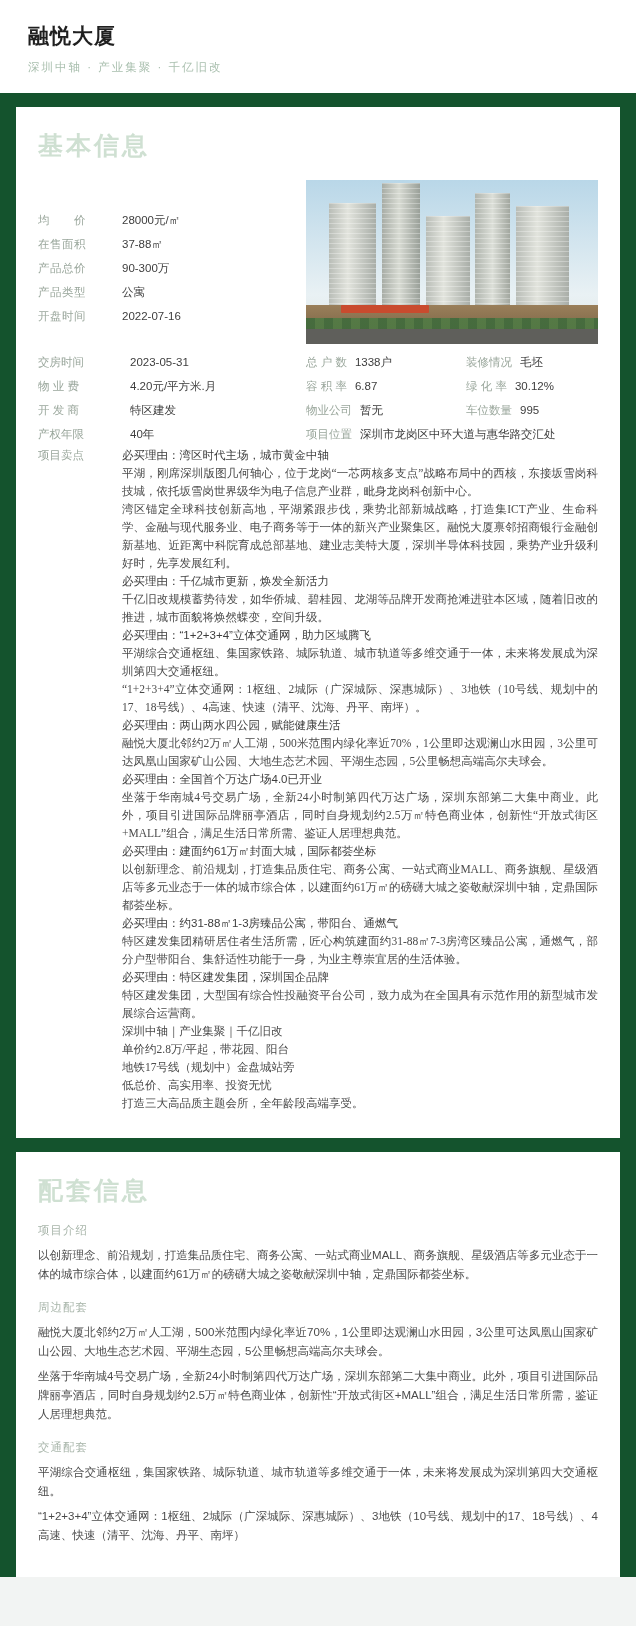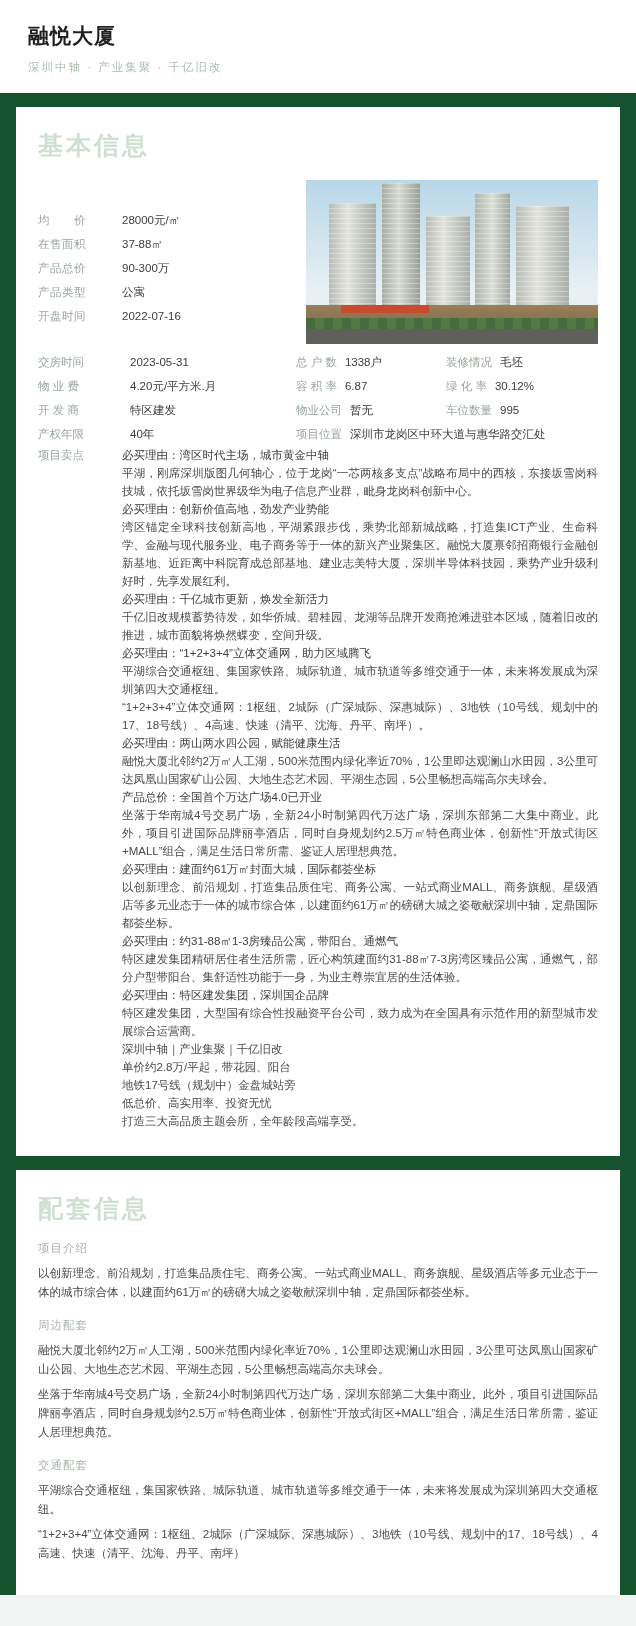--- a/index.html
+++ b/index.html
@@ -96,34 +96,34 @@
   .row .k {
     width: 84px;
     flex: 0 0 84px;
     color: #9aa79c;
     letter-spacing: 0.5px;
   }
   .row .v { color: #3d3d3d; flex: 1 1 auto; }
 
   
   .stats { margin-top: 6px; }
-  .stats-row { display: flex; padding: 3.5px 0; font-size: 11.5px; line-height: 17px; }
+  .stats-row { display: flex; padding: 3.5px 0; font-size: 11.5px; line-height: 17px; gap: 10px; }
   .stats-cell { display: flex; }
   .stats-cell .k { color: #9aa79c; margin-right: 8px; white-space: nowrap; }
   .stats-cell .v { color: #3d3d3d; }
   .c1 { width: 258px; flex: 0 0 258px; }
   .c2 { width: 150px; flex: 0 0 150px; }
   .c3 { flex: 1 1 auto; }
 
   
   .sell { display: flex; font-size: 11.5px; }
   .sell .k { width: 84px; flex: 0 0 84px; color: #9aa79c; padding-top: 2px; }
   .sell .body { flex: 1 1 auto; }
   .sp-title { color: #3d3d3d; line-height: 18px; }
-  .sp-text { color: #4a4a4a; line-height: 18px; text-align: justify; }
+  .sp-text { color: #4a4a4a; line-height: 18px; text-align: justify; font-family: Liberation Serif, serif; }
 
   
   .sub-label {
     font-size: 11.5px;
     color: #a9b6ab;
     letter-spacing: 1px;
     margin: 16px 0 8px 0;
   }
   .sub-label:first-of-type { margin-top: 4px; }
   .para {
@@ -253,30 +253,29 @@
           <div class="v">深圳市龙岗区中环大道与惠华路交汇处</div>
         </div>
       </div>
     </div>
 
     <div class="sell">
       <div class="k">项目卖点</div>
       <div class="body">
         <div class="sp-title">必买理由：湾区时代主场，城市黄金中轴</div>
         <div class="sp-text">平湖，刚席深圳版图几何轴心，位于龙岗“一芯两核多支点”战略布局中的西核，东接坂雪岗科技城，依托坂雪岗世界级华为电子信息产业群，毗身龙岗科创新中心。</div>
-        <div class="sp-title">必买理由：创新价值高地，劲发产业势能</div>
         <div class="sp-text">湾区锚定全球科技创新高地，平湖紧跟步伐，乘势北部新城战略，打造集ICT产业、生命科学、金融与现代服务业、电子商务等于一体的新兴产业聚集区。融悦大厦禀邻招商银行金融创新基地、近距离中科院育成总部基地、建业志美特大厦，深圳半导体科技园，乘势产业升级利好时，先享发展红利。</div>
         <div class="sp-title">必买理由：千亿城市更新，焕发全新活力</div>
         <div class="sp-text">千亿旧改规模蓄势待发，如华侨城、碧桂园、龙湖等品牌开发商抢滩进驻本区域，随着旧改的推进，城市面貌将焕然蝶变，空间升级。</div>
         <div class="sp-title">必买理由：“1+2+3+4”立体交通网，助力区域腾飞</div>
         <div class="sp-text" style="white-space: pre-line">平湖综合交通枢纽、集国家铁路、城际轨道、城市轨道等多维交通于一体，未来将发展成为深圳第四大交通枢纽。
 “1+2+3+4”立体交通网：1枢纽、2城际（广深城际、深惠城际）、3地铁（10号线、规划中的17、18号线）、4高速、快速（清平、沈海、丹平、南坪）。</div>
         <div class="sp-title">必买理由：两山两水四公园，赋能健康生活</div>
         <div class="sp-text">融悦大厦北邻约2万㎡人工湖，500米范围内绿化率近70%，1公里即达观澜山水田园，3公里可达凤凰山国家矿山公园、大地生态艺术园、平湖生态园，5公里畅想高端高尔夫球会。</div>
-        <div class="sp-title">产品总价：全国首个万达广场4.0已开业</div>
+        <div class="sp-title">必买理由：全国首个万达广场4.0已开业</div>
         <div class="sp-text">坐落于华南城4号交易广场，全新24小时制第四代万达广场，深圳东部第二大集中商业。此外，项目引进国际品牌丽亭酒店，同时自身规划约2.5万㎡特色商业体，创新性“开放式街区+MALL”组合，满足生活日常所需、鉴证人居理想典范。</div>
         <div class="sp-title">必买理由：建面约61万㎡封面大城，国际都荟坐标</div>
         <div class="sp-text">以创新理念、前沿规划，打造集品质住宅、商务公寓、一站式商业MALL、商务旗舰、星级酒店等多元业态于一体的城市综合体，以建面约61万㎡的磅礴大城之姿敬献深圳中轴，定鼎国际都荟坐标。</div>
         <div class="sp-title">必买理由：约31-88㎡1-3房臻品公寓，带阳台、通燃气</div>
         <div class="sp-text">特区建发集团精研居住者生活所需，匠心构筑建面约31-88㎡7-3房湾区臻品公寓，通燃气，部分户型带阳台、集舒适性功能于一身，为业主尊崇宜居的生活体验。</div>
         <div class="sp-title">必买理由：特区建发集团，深圳国企品牌</div>
         <div class="sp-text">特区建发集团，大型国有综合性投融资平台公司，致力成为在全国具有示范作用的新型城市发展综合运营商。</div>
         <div class="sp-text">深圳中轴｜产业集聚｜千亿旧改</div>
         <div class="sp-text">单价约2.8万/平起，带花园、阳台</div>
         <div class="sp-text">地铁17号线（规划中）金盘城站旁</div>

